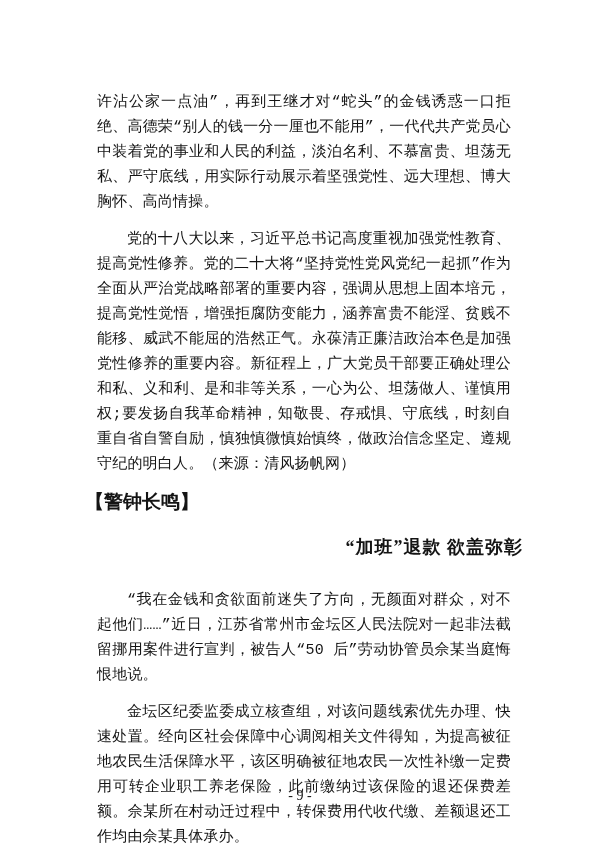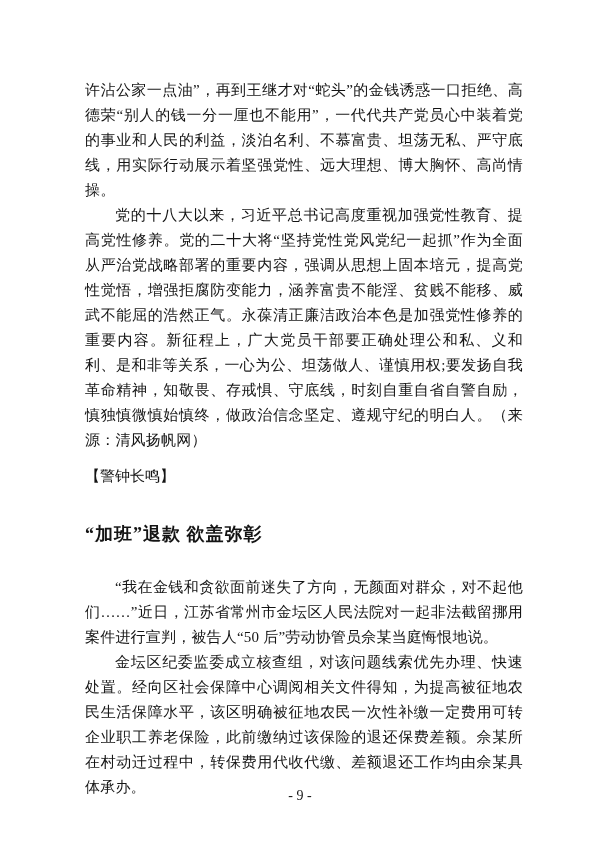--- a/index.html
+++ b/index.html
@@ -16,43 +16,44 @@
     font-family: "Liberation Serif", "DejaVu Serif", serif;
     color: #141414;
   }
   .content {
     position: absolute;
     left: 85px;
     top: 78px;
     width: 438px;
   }
   .para {
-    margin: 0;
+    margin: 12px;
     font-size: 15px;
     line-height: 25px;
     text-align: justify;
     text-justify: inter-ideograph;
     word-break: break-all;
     letter-spacing: 0.2px;
+    font-family: Liberation Mono, monospace;
   }
   .para.indent {
     text-indent: 2em;
   }
   .section-header {
     margin: 11px 0 0 0;
-    font-size: 15px;
+    font-size: 19px;
     line-height: 25px;
-    font-weight: normal;
+    font-weight: bold;
   }
   .article-title {
-    margin: 32px 0 28px 0;
+    margin: 20px 0 28px 0;
     font-size: 18px;
     line-height: 26px;
     font-weight: bold;
-    text-align: left;
+    text-align: right;
     letter-spacing: 1px;
   }
   .page-number {
     position: absolute;
     left: 0;
     top: 786px;
     width: 100%;
     text-align: center;
     font-size: 14px;
     line-height: 20px;

